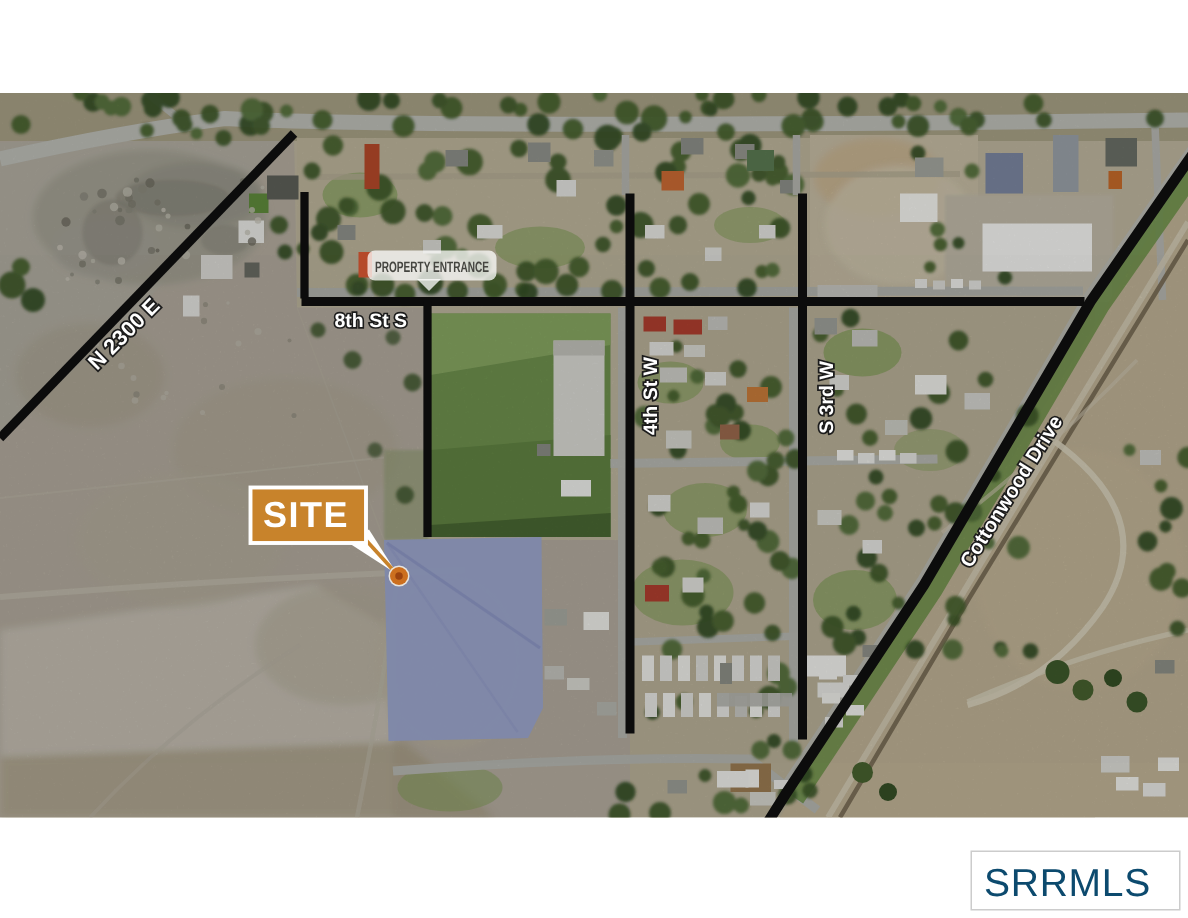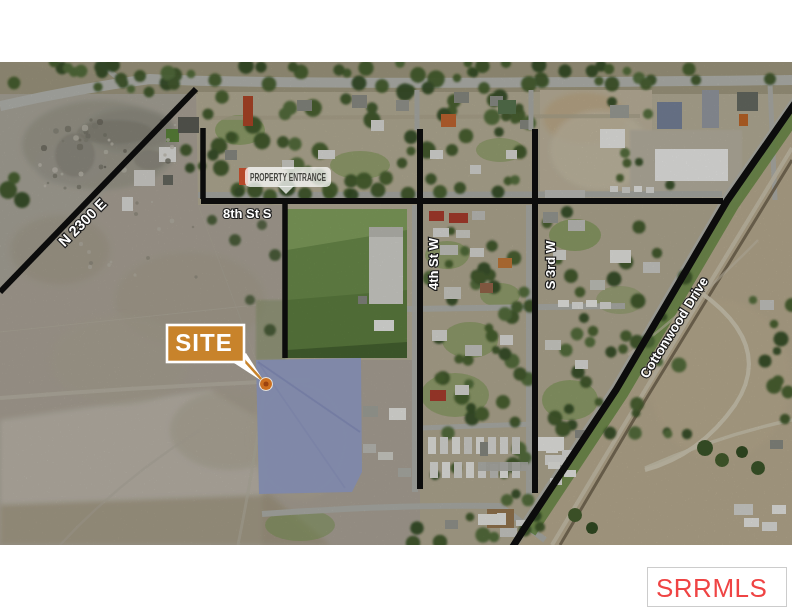--- a/index.html
+++ b/index.html
@@ -636,14 +636,14 @@
 <rect x="167" y="325" width="77" height="37" fill="#c8832b" stroke="#ffffff" stroke-width="2.6"></rect>
 <text x="204" y="351" font-family="Liberation Sans, sans-serif" font-size="24" font-weight="bold" fill="#ffffff" text-anchor="middle" letter-spacing="1">SITE</text>
 
 <circle cx="266" cy="384" r="7" fill="#f2ede2" opacity="0.9"></circle>
 <circle cx="266" cy="384" r="6" fill="#cc6f1f"></circle>
 <circle cx="266" cy="384" r="2.5" fill="#9c430f"></circle>
 
 </svg>
 
 <div style="position:absolute;left:647px;top:567px;width:138px;height:38px;border:1px solid #cccccc;background:#ffffff;"></div>
-<div style="position:absolute;left:656px;top:573px;width:132px;height:34px;font-size:26px;color:#ef4444;letter-spacing:0.5px;">SRRMLS</div>
+<div style="position:absolute;left:656px;top:573px;width:132px;height:34px;font-size:26px;color:#0c4a6e;letter-spacing:0.5px;">SRRMLS</div>
 </div>
 
 </body></html>

